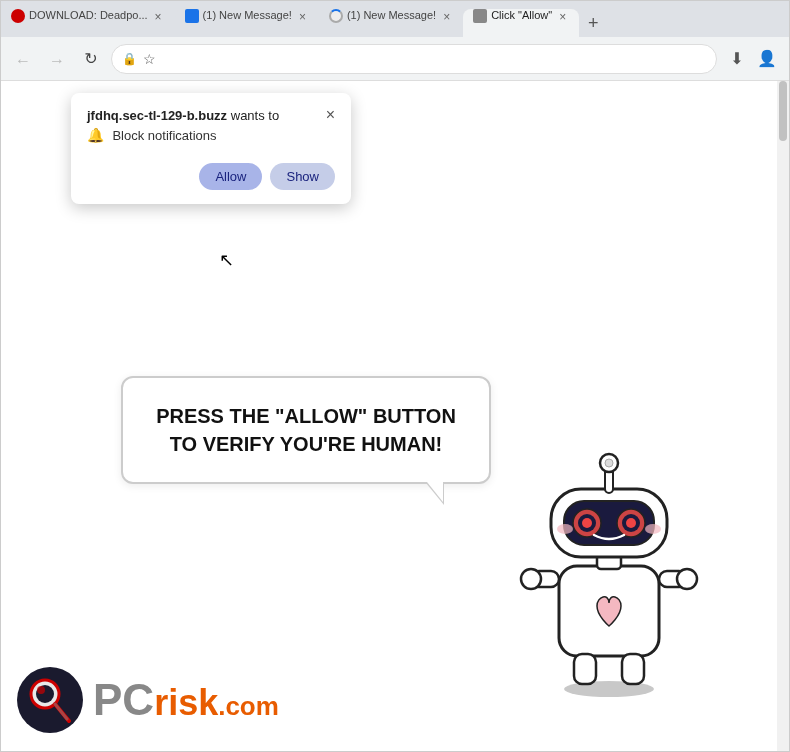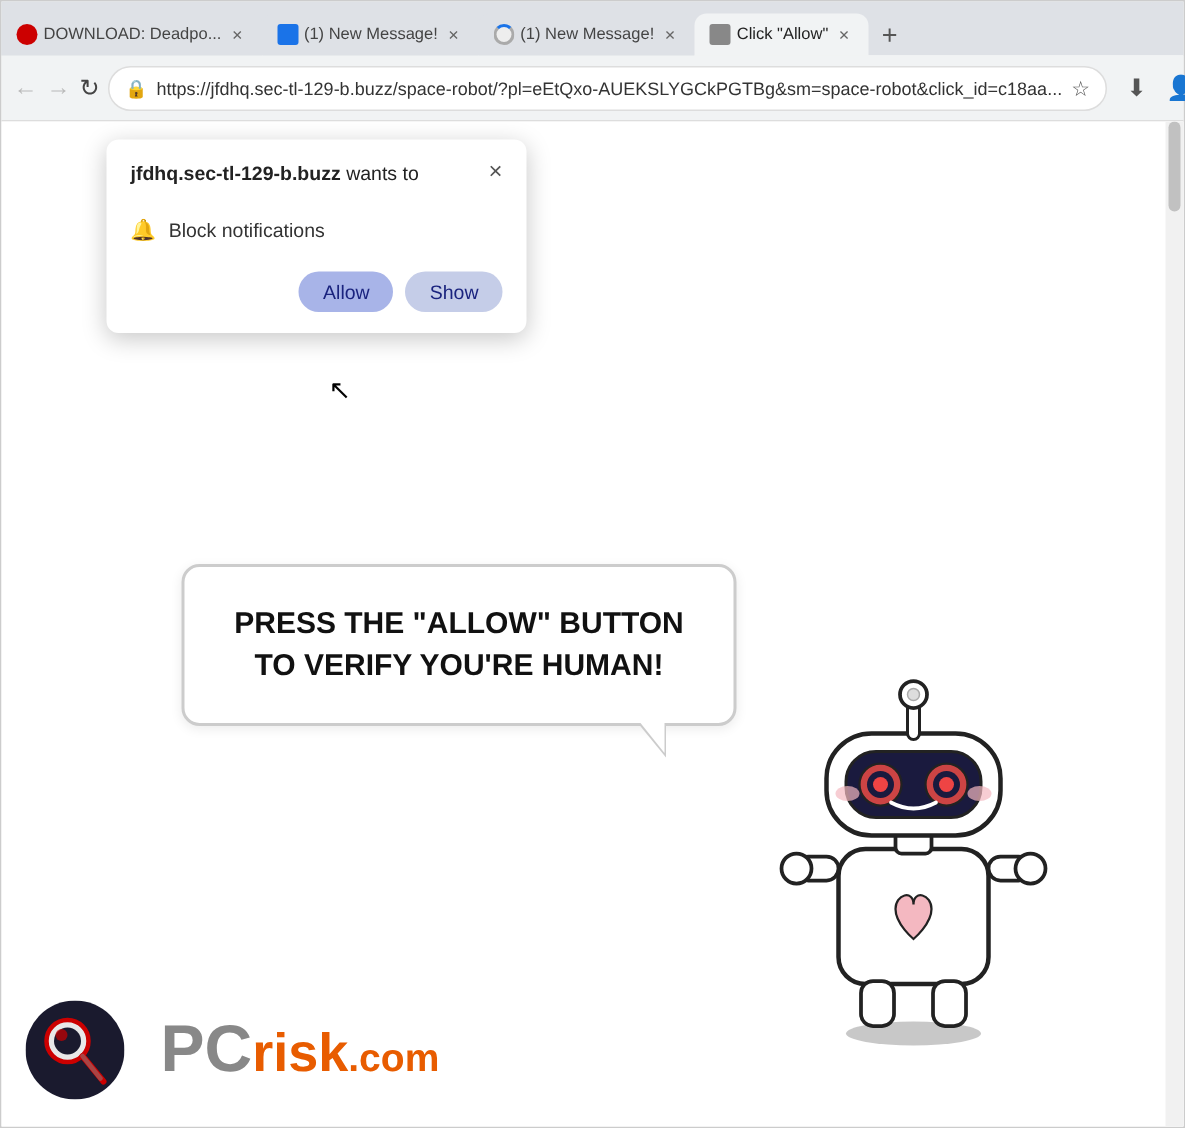--- a/index.html
+++ b/index.html
@@ -10,21 +10,20 @@
     .tab-bar {
       display: flex;
       align-items: flex-end;
       height: 36px;
       background: #dee1e6;
       padding-top: 4px;
       flex-shrink: 0;
     }
     .tab {
       display: flex;
-      align-items: center;
       height: 28px;
       padding: 0 10px;
       background: #dee1e6;
       border-radius: 8px 8px 0 0;
       font-size: 11px;
       color: #444;
       max-width: 180px;
       min-width: 100px;
       position: relative;
       cursor: pointer;
@@ -156,21 +155,21 @@
       background: #fff;
       border-radius: 8px;
       box-shadow: 0 4px 16px rgba(0,0,0,0.22);
       padding: 14px 16px;
       z-index: 100;
     }
     .popup-header {
       display: flex;
       align-items: center;
       justify-content: space-between;
-      margin-bottom: 22px;
+      margin-bottom: 4px;
     }
     .popup-site {
       font-size: 13px;
       font-weight: bold;
       color: #222;
     }
     .popup-close {
       font-size: 16px;
       color: #555;
       cursor: pointer;
@@ -266,21 +265,21 @@
       height: 280px;
     }
 
     
     .pcrisk-logo {
       position: absolute;
       bottom: 18px;
       left: 16px;
       display: flex;
       align-items: center;
-      gap: 24px;
+      gap: 10px;
     }
 
     
     .favicon-red { display:inline-block; width:14px; height:14px; background:#cc0000; border-radius:50%; }
     .favicon-blue { display:inline-block; width:14px; height:14px; background:#1a73e8; border-radius:2px; }
     .favicon-spin { display:inline-block; width:14px; height:14px; background:#eee; border-radius:50%; border:2px solid #aaa; border-top-color:#1a73e8; }
     .favicon-click { display:inline-block; width:14px; height:14px; background:#888; border-radius:2px; }
   </style>
 </head>
 <body>
@@ -314,21 +313,20 @@
     </div>
     <div class="new-tab-btn">+</div>
   </div>
 
   <div class="address-bar-row">
     <div class="nav-btn disabled">←</div>
     <div class="nav-btn disabled">→</div>
     <div class="nav-btn">↻</div>
     <div class="address-bar">
       <span class="lock-icon">🔒</span>
-      <span class="address-text">https://jfdhq.sec-tl-129-b.buzz/space-robot/?pl=eEtQxo-AUEKSLYGCkPGTBg&amp;sm=space-robot&amp;click_id=c18aa...</span>
       <div class="address-icons">
         <span class="addr-icon">☆</span>
       </div>
     </div>
     <div class="toolbar-icons">
       <div class="toolbar-icon">⬇</div>
       <div class="toolbar-icon">👤</div>
 
     </div>
   </div>

